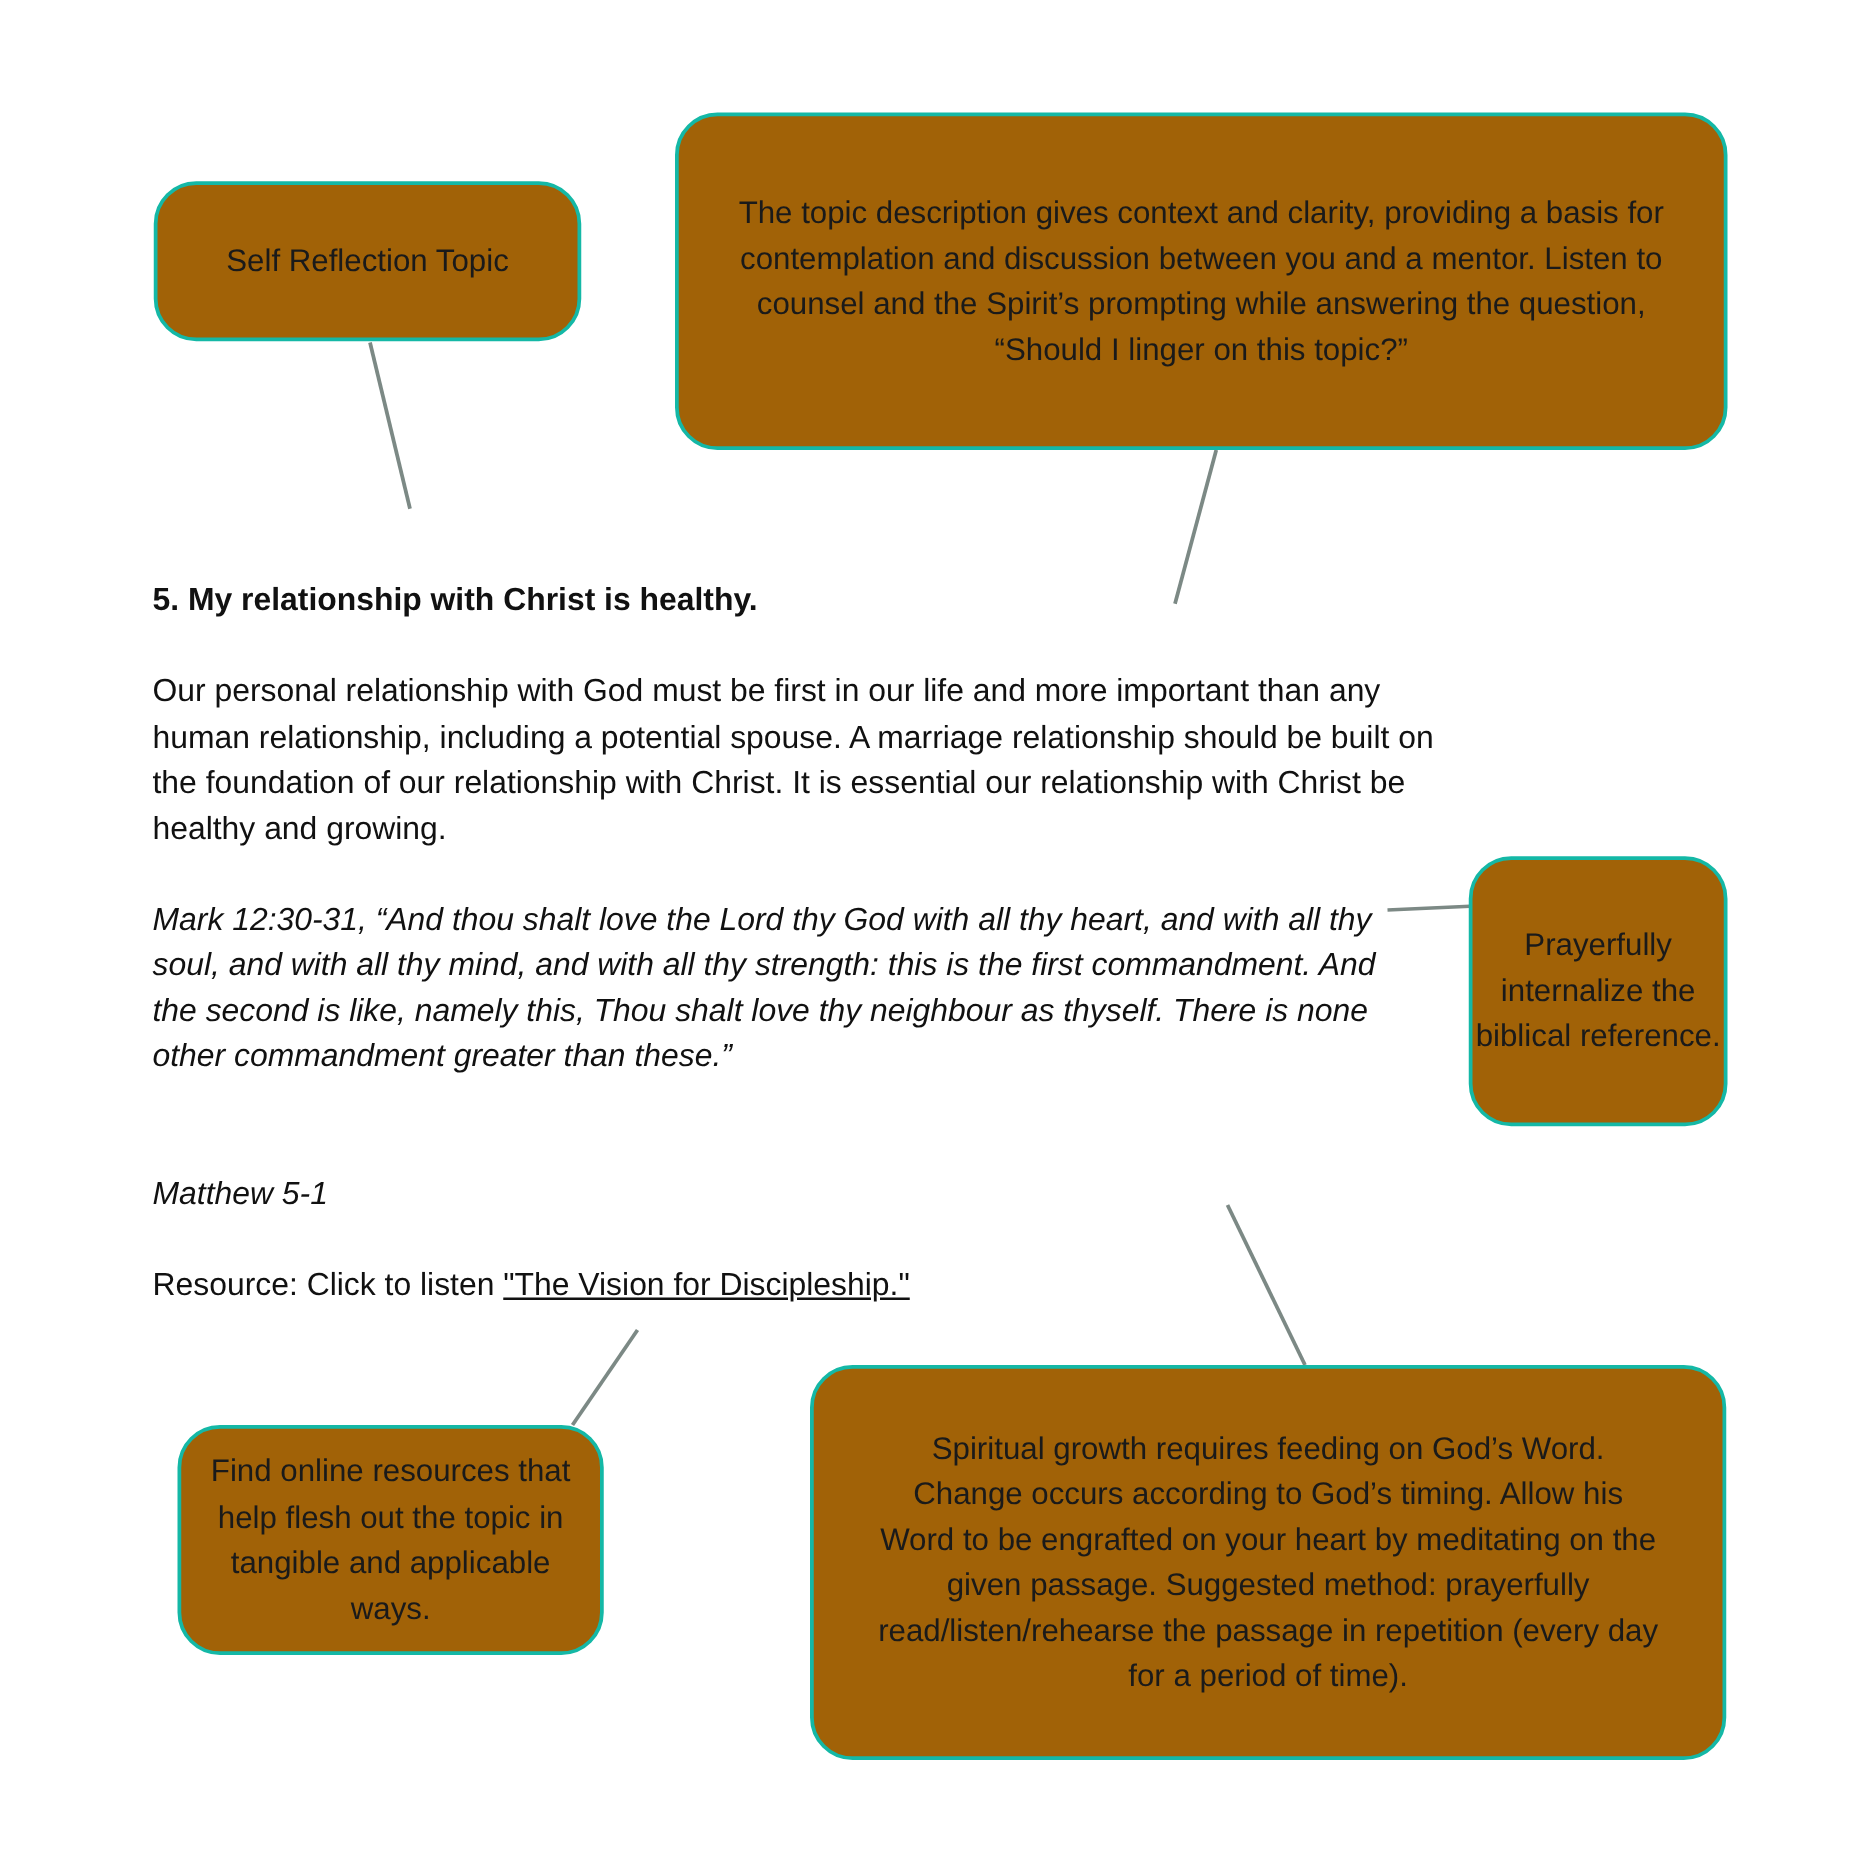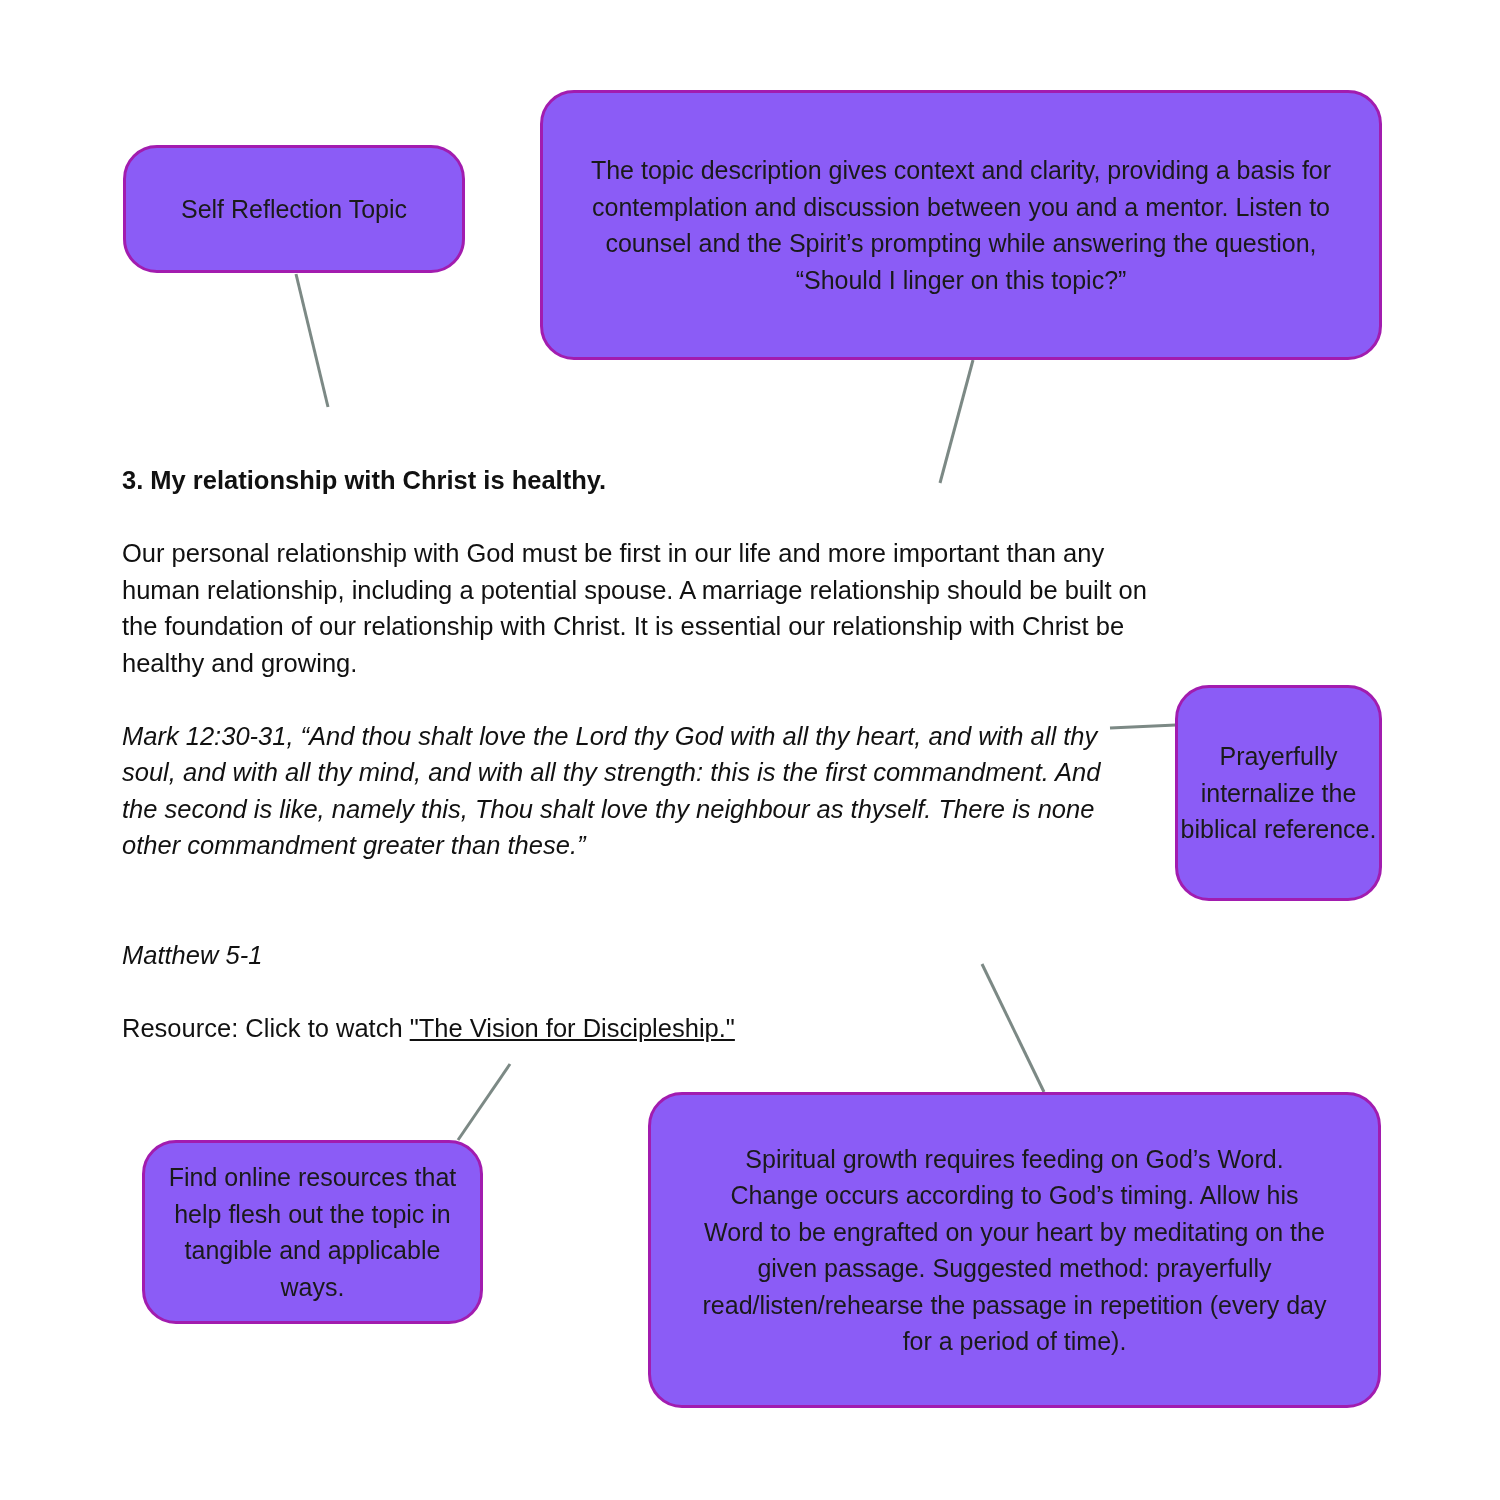--- a/index.html
+++ b/index.html
@@ -1,19 +1,19 @@
 <!DOCTYPE html>
 <html><head>
 <meta charset="utf-8">
 <style>
   html, body { margin: 0; padding: 0; background: #ffffff; }
   body { width: 1500px; height: 1500px; position: relative; overflow: hidden;
          font-family: "Liberation Sans", "DejaVu Sans", sans-serif; color: #111111; }
-  .callout { position: absolute; box-sizing: border-box; background: #8b5cf6;
-             border: 3px solid #a21caf; border-radius: 34px;
+  .callout { position: absolute; box-sizing: border-box; background: #a16207;
+             border: 3px solid #14b8a6; border-radius: 34px;
              display: flex; align-items: center; justify-content: center;
              text-align: center; font-size: 25px; line-height: 36.5px; color: #1a1a1a; }
   .connectors { position: absolute; left: 0; top: 0; width: 1500px; height: 1500px; pointer-events: none; }
   .doc { position: absolute; left: 122px; top: 462px; width: 1060px; font-size: 25.5px; line-height: 36.5px; color: #111; }
   .doc p { margin: 0 0 36.5px 0; }
   .doc .title { font-weight: bold; }
   .doc .italic { font-style: italic; }
   .doc a { color: #111; text-decoration: underline; }
 </style>
 </head>
@@ -41,23 +41,23 @@
 
 <div class="callout" style="left:142px; top:1140px; width:341px; height:184px; padding:0 22px;">
   <span>Find online resources that help flesh out the topic in tangible and applicable ways.</span>
 </div>
 
 <div class="callout" style="left:648px; top:1092px; width:733px; height:316px; padding:0 48px;">
   <span>Spiritual growth requires feeding on God’s Word. Change occurs according to God’s timing. Allow his Word to be engrafted on your heart by meditating on the given passage. Suggested method: prayerfully read/listen/rehearse the passage in repetition (every day for a period of time).</span>
 </div>
 
 <div class="doc">
-  <p class="title">3. My relationship with Christ is healthy.</p>
+  <p class="title">5. My relationship with Christ is healthy.</p>
   <p>Our personal relationship with God must be first in our life and more important than any human relationship, including a potential spouse. A marriage relationship should be built on the foundation of our relationship with Christ. It is essential our relationship with Christ be healthy and growing.</p>
   <p class="italic" style="width:1020px;">Mark 12:30-31, “And thou shalt love the Lord thy God with all thy heart, and with all thy soul, and with all thy mind, and with all thy strength: this is the first commandment. And the second is like, namely this, Thou shalt love thy neighbour as thyself. There is none other commandment greater than these.”</p>
   <p>
     <br>
     <span class="italic">Matthew 5-1</span>
   </p>
   <p>
-    <span>Resource: Click to watch </span><a>"The Vision for Discipleship."</a>
+    <span>Resource: Click to listen </span><a>"The Vision for Discipleship."</a>
   </p>
 </div>
 
 </body></html>

